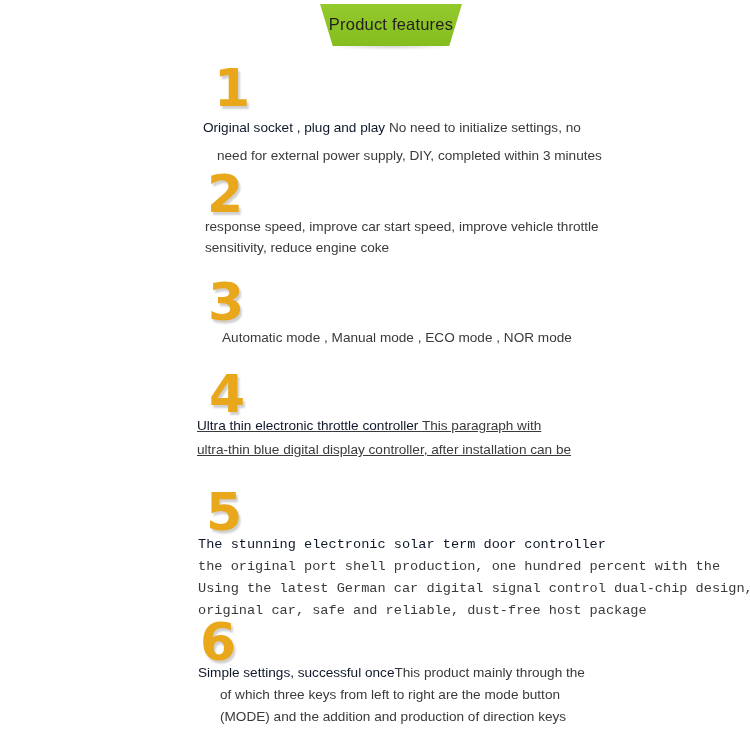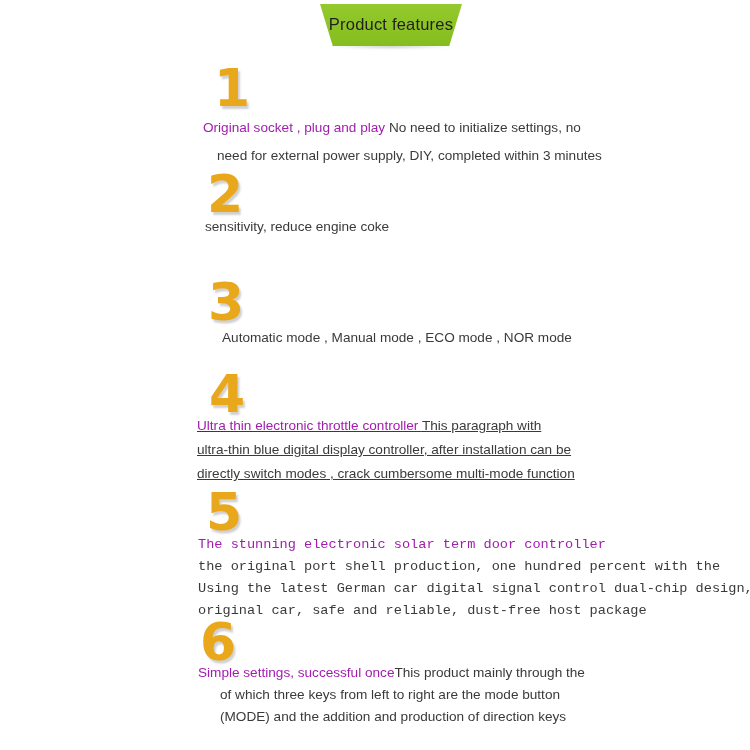--- a/index.html
+++ b/index.html
@@ -76,21 +76,21 @@
     text-shadow: 2px 3px 2px rgba(150,150,150,0.45);
     letter-spacing: -1px;
   }
   .body {
     position: absolute;
     margin: 0;
     font-size: 13.6px;
     color: #3a3a3a;
   }
   .lead {
-    color: #a21caf;
+    color: #0f172a;
   }
   .ln {
     display: block;
     white-space: nowrap;
   }
   .ln.indent { padding-left: 14px; }
   .ln.indent2 { padding-left: 22px; }
 
   
   #f1 { top: 58px; }
@@ -131,37 +131,37 @@
   <div class="num">1</div>
   <p class="body">
     <span class="ln"><span class="lead">Original socket , plug and play </span><span>No need to initialize settings, no</span></span>
     <span class="ln indent">need for external power supply, DIY, completed within 3 minutes</span>
   </p>
 </section>
 
 <section class="feature" id="f2">
   <div class="num">2</div>
   <p class="body">
+    <span class="ln">response speed, improve car start speed, improve vehicle throttle</span>
     <span class="ln">sensitivity, reduce engine coke</span>
   </p>
 </section>
 
 <section class="feature" id="f3">
   <div class="num">3</div>
   <p class="body">
     <span class="ln indent2">Automatic mode , Manual mode , ECO mode , NOR mode</span>
   </p>
 </section>
 
 <section class="feature" id="f4">
   <div class="num">4</div>
   <p class="body">
     <span class="ln"><span class="lead">Ultra thin electronic throttle controller </span><span>This paragraph with</span></span>
     <span class="ln">ultra-thin blue digital display controller, after installation can be</span>
-    <span class="ln">directly switch modes , crack cumbersome multi-mode function</span>
   </p>
 </section>
 
 <section class="feature" id="f5">
   <div class="num">5</div>
   <p class="body">
     <span class="ln lead">The stunning electronic solar term door controller</span>
     <span class="ln">the original port shell production, one hundred percent with the</span>
     <span class="ln">Using the latest German car digital signal control dual-chip design,</span>
     <span class="ln">original car, safe and reliable, dust-free host package</span>

